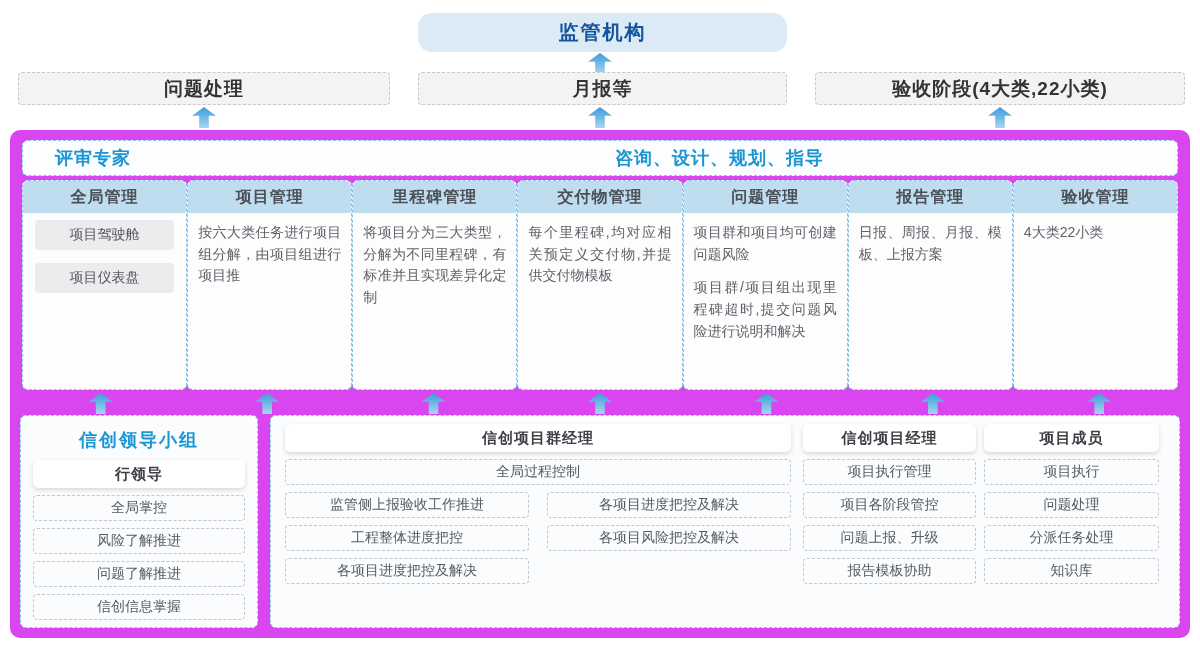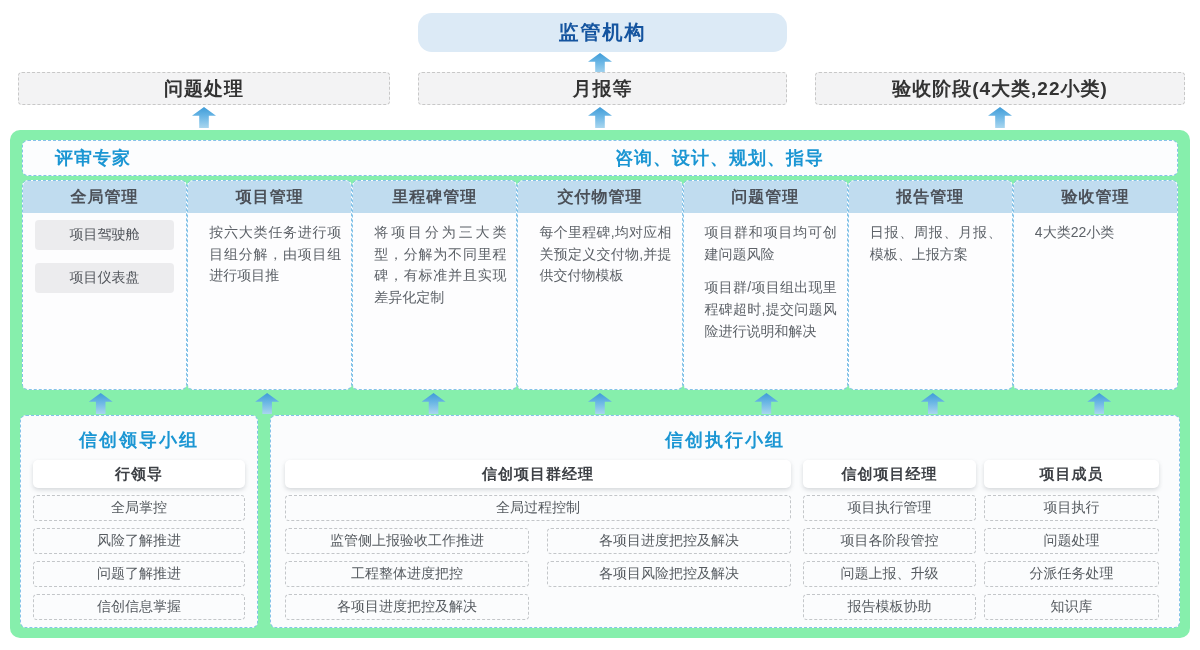--- a/index.html
+++ b/index.html
@@ -27,21 +27,21 @@
   
   .arrow-up{
     width:24px;height:21px;
     background:linear-gradient(180deg,#3f9cd8 0%,#6ab6e5 45%,#a9d6ef 100%);
     clip-path:polygon(50% 0%,100% 42%,70% 42%,70% 100%,30% 100%,30% 42%,0% 42%);
   }
 
   
   .panel{
     left:10px;top:130px;width:1180px;height:508px;
-    background:#86efac;border-radius:10px;
+    background:#d946ef;border-radius:10px;
   }
   .panel-header{
     position:absolute;left:12px;top:10px;width:1156px;height:36px;
     background:#fcfdfe;border:1px dashed #85c3e8;border-radius:6px;
     box-sizing:border-box;
   }
   .panel-header .lh{
     position:absolute;left:32px;top:0;height:34px;display:flex;align-items:center;
     color:#1b96d3;font-size:18px;font-weight:bold;letter-spacing:1px;
   }
@@ -57,21 +57,21 @@
   .col{
     flex:1 1 0;background:#fdfdfe;border:1px dashed #85c3e8;border-radius:6px;
     box-sizing:border-box;display:flex;flex-direction:column;overflow:hidden;
   }
   .col-head{
     height:32px;flex:0 0 32px;background:#c0dcef;border-radius:5px 5px 0 0;
     display:flex;align-items:center;justify-content:center;
     color:#4b5058;font-size:16px;font-weight:bold;letter-spacing:1px;
   }
   .col-body{
-    padding:9px 10px 6px 21px;color:#5d6268;font-size:14px;line-height:1.55;
+    padding:9px 10px 6px 10px;color:#5d6268;font-size:14px;line-height:1.55;
     text-align:justify;
   }
   .col-body p{margin:0 0 12px 0;}
   .mini-pill{
     margin:7px 12px 6px 12px;height:30px;background:#ececee;border-radius:4px;
     display:flex;align-items:center;justify-content:center;
     color:#52565c;font-size:14px;
   }
 
   .arrow-row{
@@ -222,21 +222,20 @@
     <div class="group-box leader-box">
       <div class="group-title">信创领导小组</div>
       <div class="role-pill">行领导</div>
       <div class="dash-item">全局掌控</div>
       <div class="dash-item">风险了解推进</div>
       <div class="dash-item">问题了解推进</div>
       <div class="dash-item">信创信息掌握</div>
     </div>
 
     <div class="group-box exec-box">
-      <div class="group-title">信创执行小组</div>
       <div class="exec-grid">
 
         <div class="exec-colgroup">
           <div class="role-pill">信创项目群经理</div>
           <div class="dash-item">全局过程控制</div>
           <div class="two-col">
             <div class="half">
               <div class="dash-item">监管侧上报验收工作推进</div>
               <div class="dash-item">工程整体进度把控</div>
               <div class="dash-item">各项目进度把控及解决</div>

